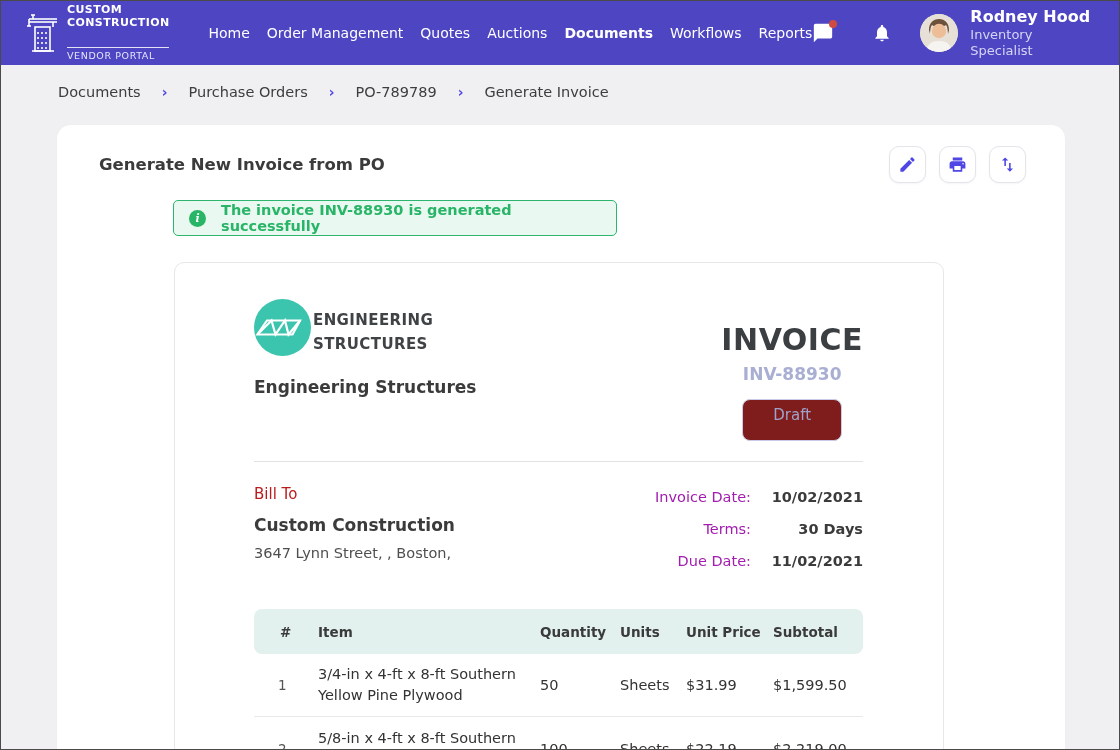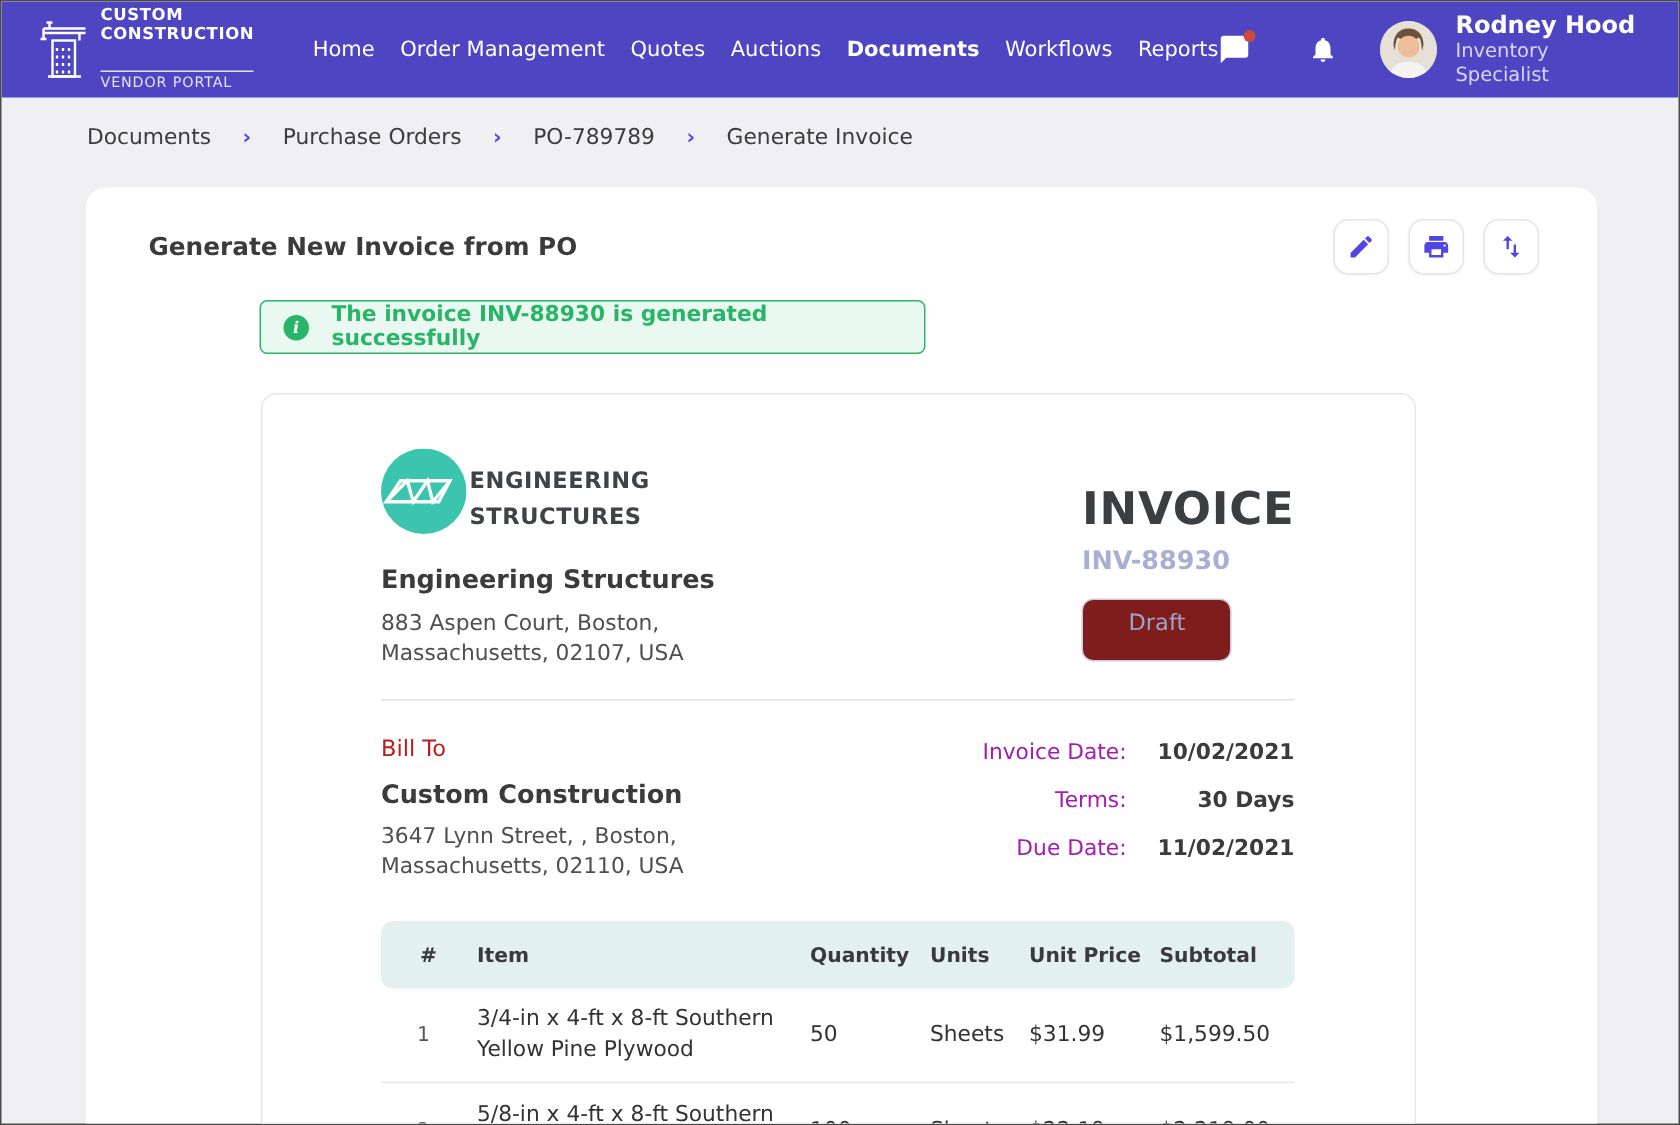--- a/index.html
+++ b/index.html
@@ -93,21 +93,21 @@
   .inv-top { display:flex; justify-content:space-between; }
   .inv-vendor { }
   .logo-row { display:flex; align-items:flex-end; gap:2px; }
   .vendor-logo { width:57px; height:57px; flex:none; }
   .vendor-logo-text {
     font-size:15px; font-weight:700; color:#3f4346; letter-spacing:.4px;
     line-height:24px;
   }
   .vendor-name { margin-top:21px; font-size:17px; font-weight:700; color:#3b3b3b; }
   .vendor-addr { margin-top:9px; font-size:14.5px; color:#4f4f4f; line-height:20px; }
-  .inv-title-block { text-align:left; padding-top:23px; }
+  .inv-title-block { text-align:center; padding-top:23px; }
   .inv-title { font-size:30px; font-weight:800; color:#3b3f42; letter-spacing:.5px; }
   .inv-number { margin-top:7px; font-size:17px; font-weight:600; color:#a9aed3; }
   .status-badge {
     display:inline-block; margin-top:15px; padding:6px 30px 16px;
     border:1px solid #c7cbe6; border-radius:8px; background:#7f1d1d;
     color:#9fa3c9; font-size:15px;
   }
   .inv-divider { border:none; border-top:1px solid #e2e2e2; margin-top:20px; }
 
   .inv-mid { display:flex; justify-content:space-between; margin-top:23px; }
@@ -255,41 +255,36 @@
                   <path d="M3.5 35.5 L17.5 21.5 L21.5 35.5 L31 21.5 L34.5 35.5 L46 21.5"></path>
                 </g>
               </svg>
             </span>
             <span class="vendor-logo-text">
               <div>ENGINEERING</div>
               <div>STRUCTURES</div>
             </span>
           </div>
           <div class="vendor-name">Engineering Structures</div>
-          <div class="vendor-addr">
-            <div>883 Aspen Court, Boston,</div>
-            <div>Massachusetts, 02107, USA</div>
-          </div>
         </div>
         <div class="inv-title-block">
           <div class="inv-title">INVOICE</div>
           <div class="inv-number">INV-88930</div>
           <span class="status-badge">Draft</span>
         </div>
       </div>
 
       <hr class="inv-divider">
 
       <div class="inv-mid">
         <div class="billto">
           <div class="billto-label">Bill To</div>
           <div class="billto-name">Custom Construction</div>
           <div class="billto-addr">
             <div>3647 Lynn Street, , Boston,</div>
-            <div>Massachusetts, 02110, USA</div>
           </div>
         </div>
         <div class="meta-rows">
           <div class="meta-row">
             <span class="meta-label">Invoice Date:</span>
             <span class="meta-value">10/02/2021</span>
           </div>
           <div class="meta-row">
             <span class="meta-label">Terms:</span>
             <span class="meta-value">30 Days</span>

